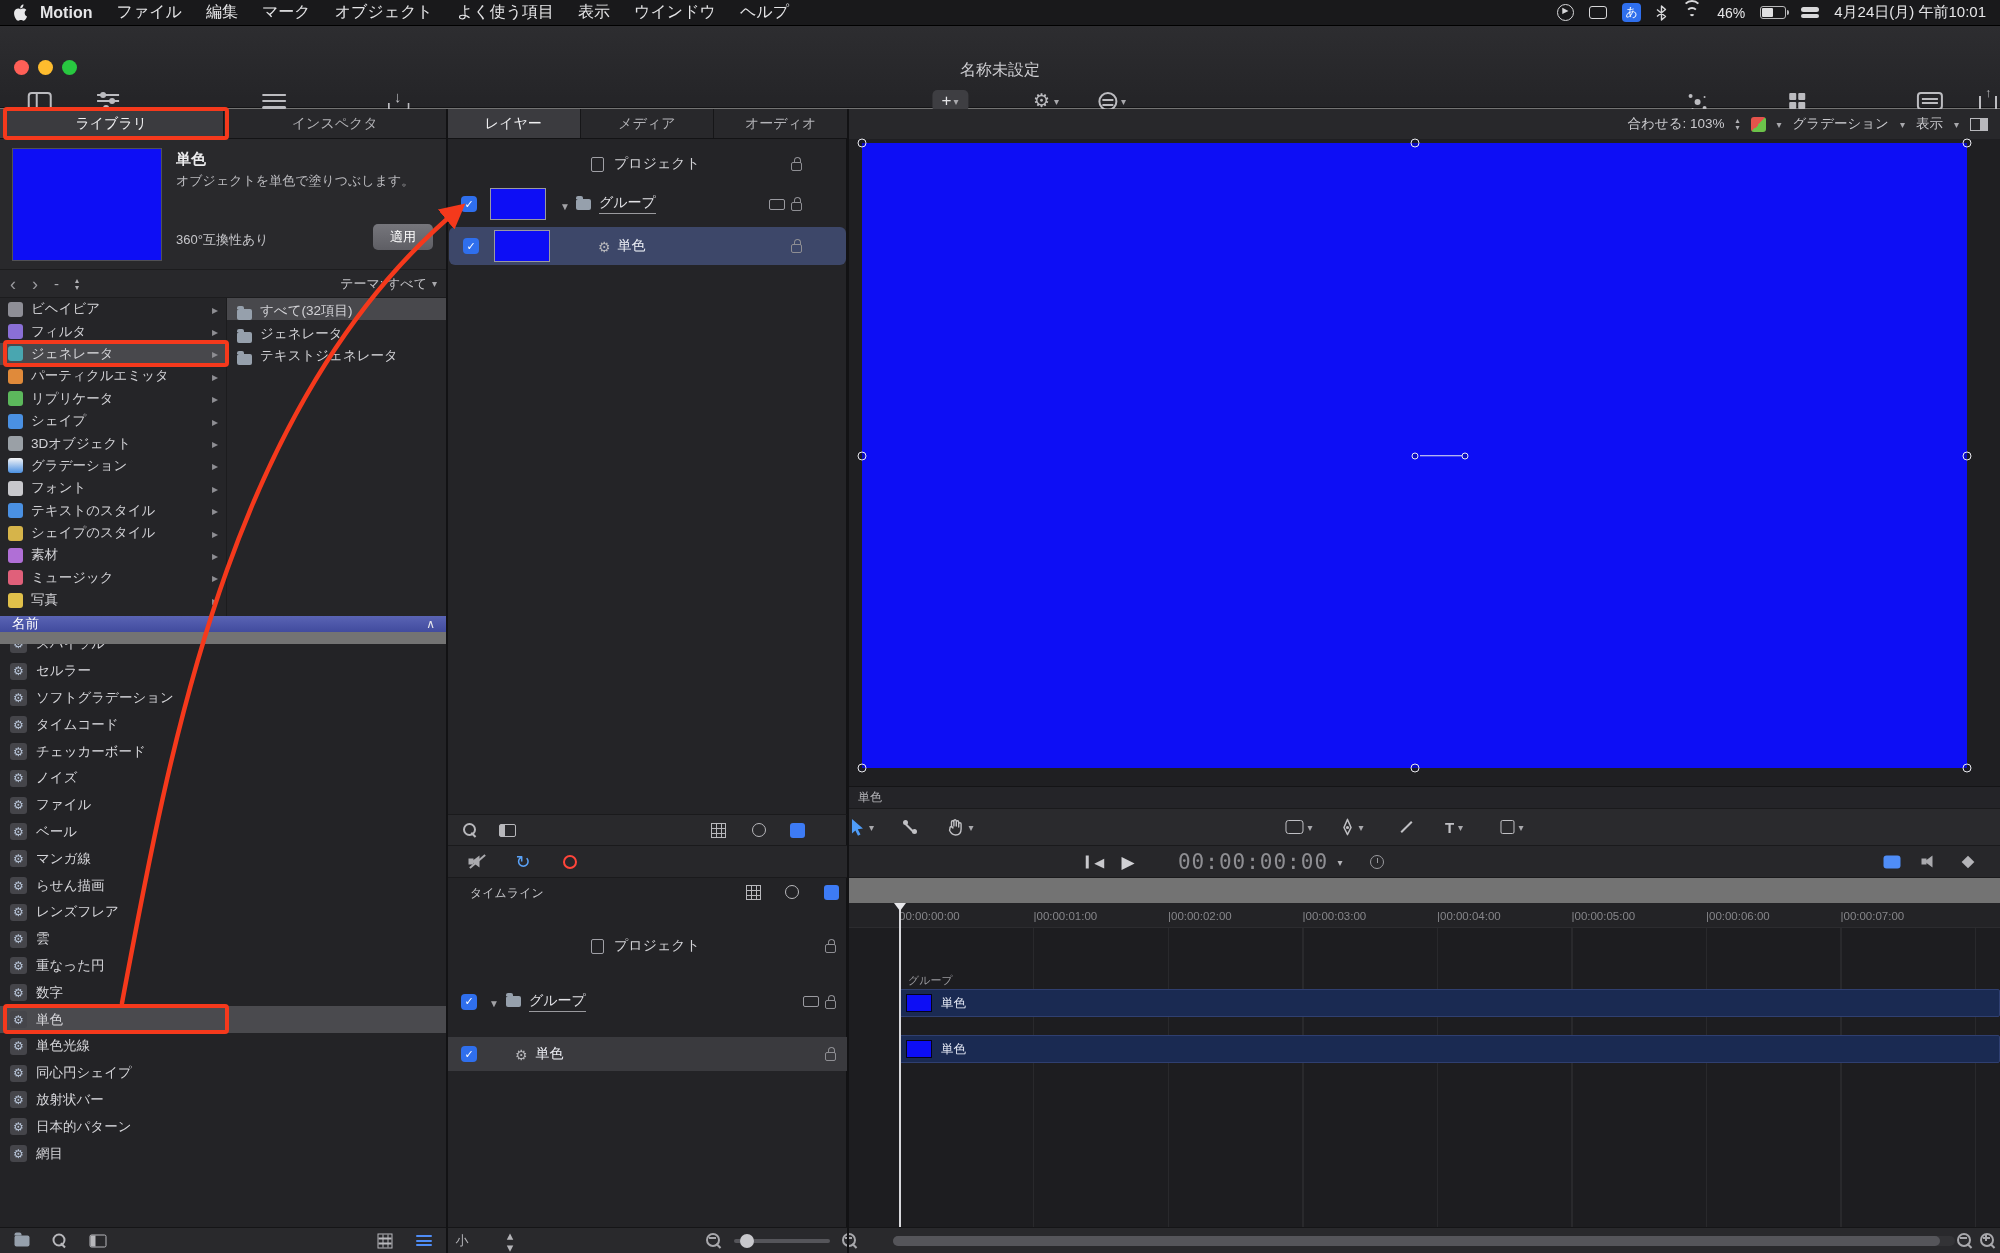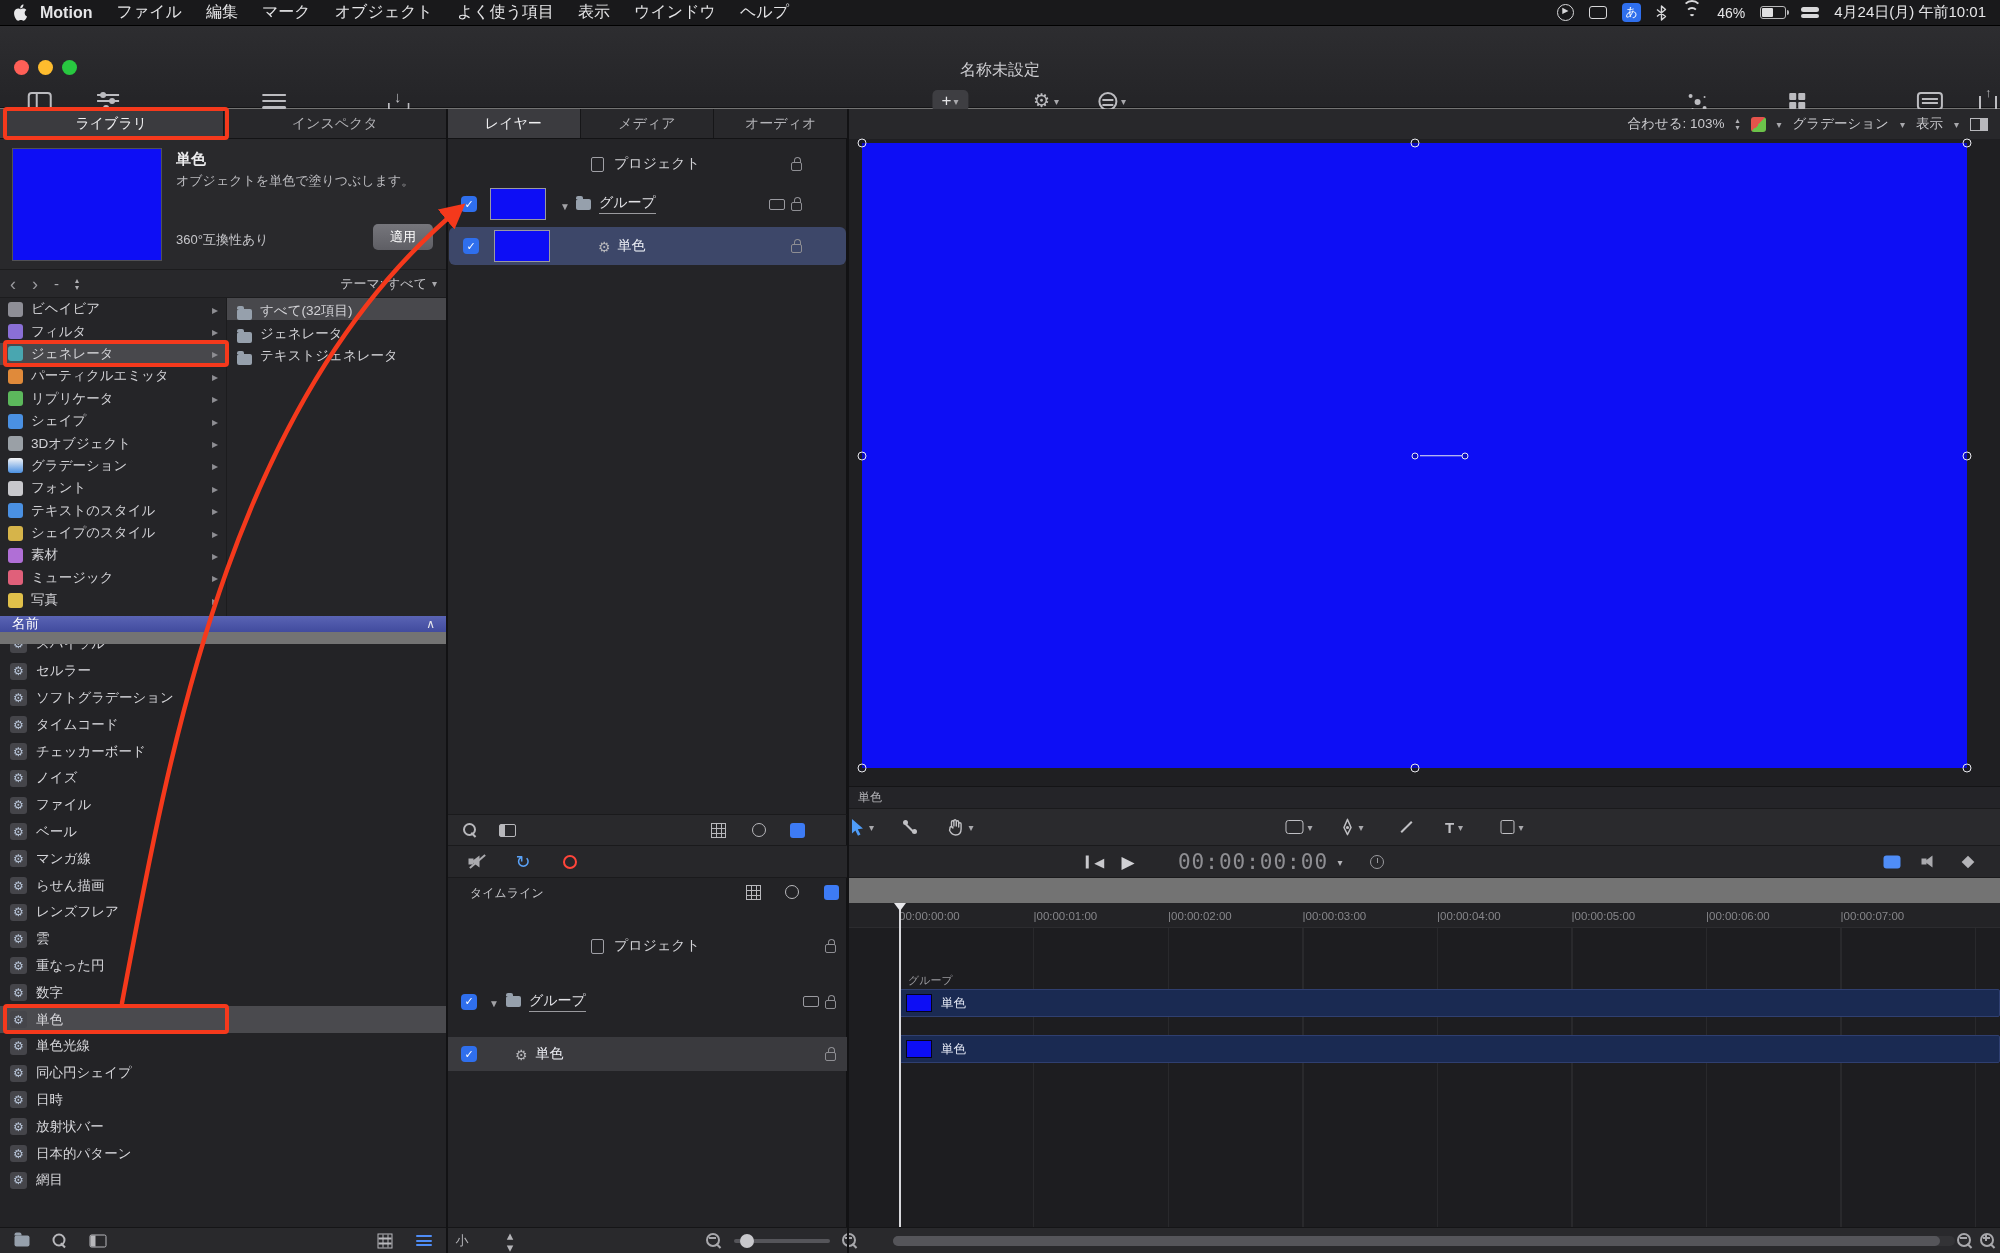--- a/index.html
+++ b/index.html
@@ -600,24 +600,20 @@
         <span class="item-ic"></span>
         <span>単色光線</span>
       </div>
 
       <div class="item-row" data-index="16">
         <span class="item-ic"></span>
         <span>同心円シェイプ</span>
       </div>
 
 
-      <div class="item-row" data-index="18">
-        <span class="item-ic"></span>
-        <span>日時</span>
-      </div>
 
       <div class="item-row" data-index="20">
         <span class="item-ic"></span>
         <span>放射状バー</span>
       </div>
 
       <div class="item-row" data-index="19">
         <span class="item-ic"></span>
         <span>日本的パターン</span>
       </div>

